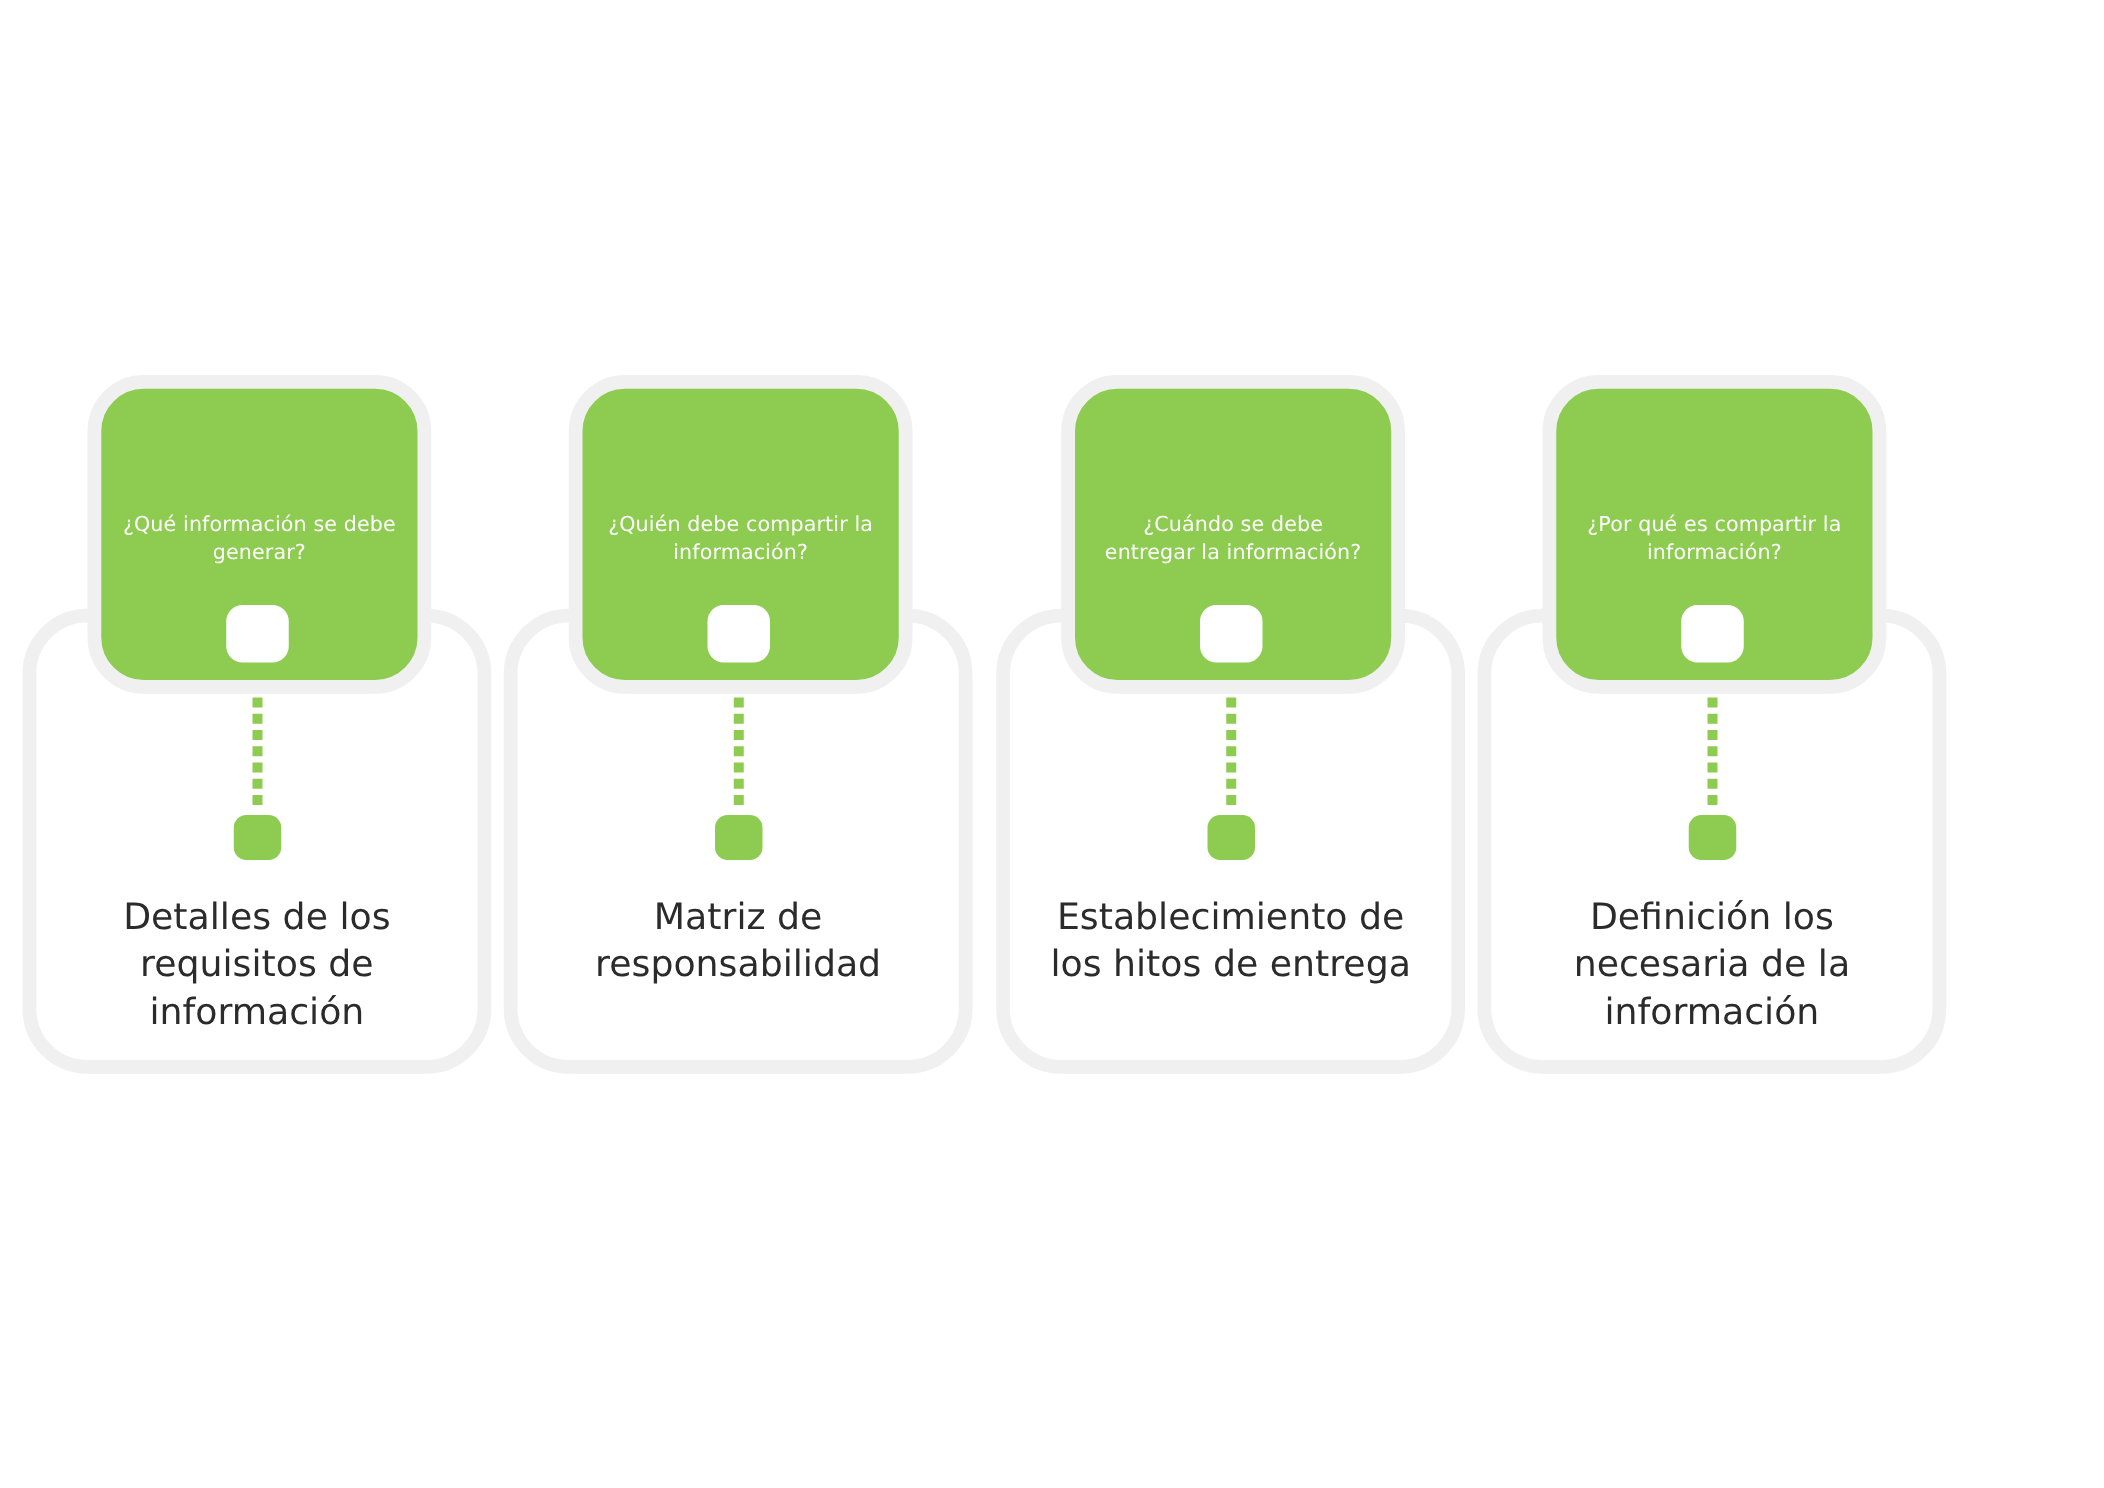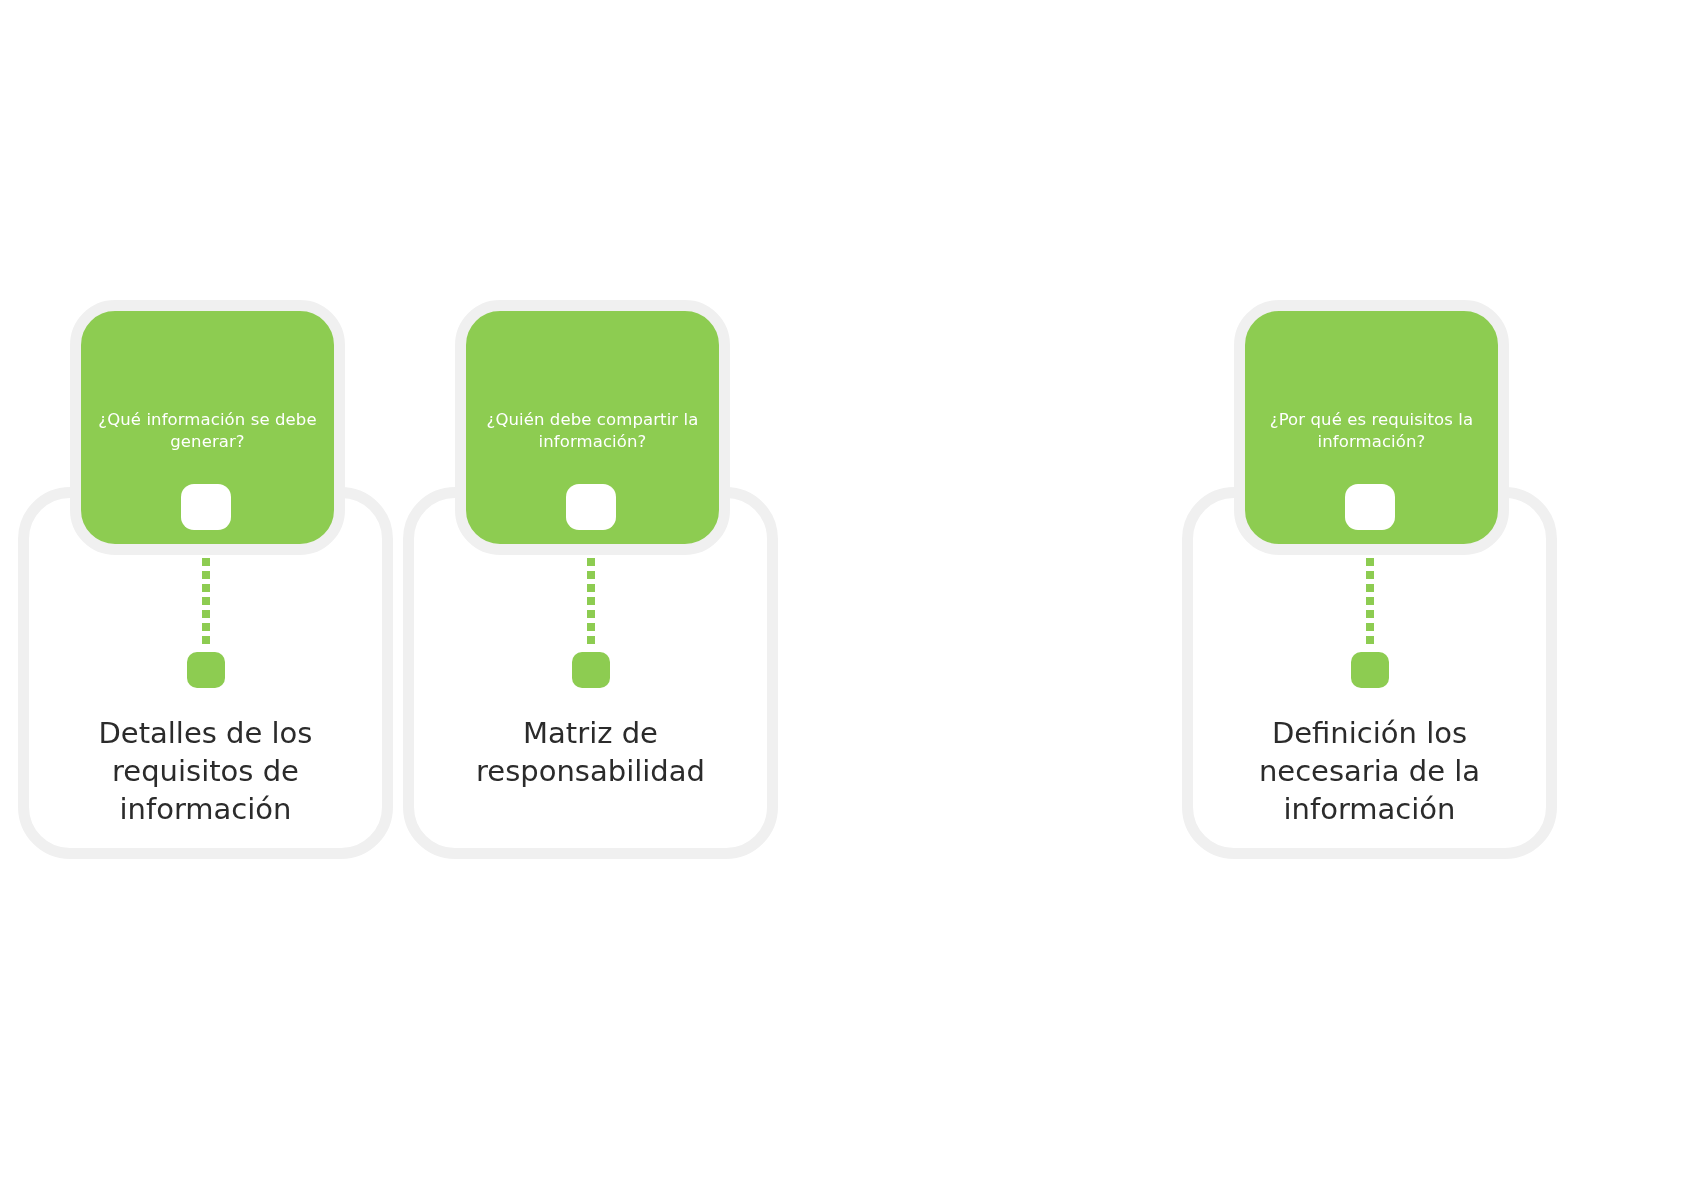--- a/index.html
+++ b/index.html
@@ -179,26 +179,48 @@
         <i></i>
         <i></i>
         <i></i>
     </div>
 
     <div class="endpoint"></div>
 
     <div class="caption">Matriz de responsabilidad</div>
   </div>
 
+  <div class="column col-2">
+    <div class="outer-panel"></div>
+
+    <div class="header-card">
+      <div class="header-text">¿Cuándo se debe entregar la información?</div>
+    </div>
+    <div class="notch"></div>
+
+    <div class="dotted">
+      <i></i>
+        <i></i>
+        <i></i>
+        <i></i>
+        <i></i>
+        <i></i>
+        <i></i>
+    </div>
+
+    <div class="endpoint"></div>
+
+    <div class="caption">Establecimiento de los hitos de entrega</div>
+  </div>
 
   <div class="column col-3">
     <div class="outer-panel"></div>
 
     <div class="header-card">
-      <div class="header-text">¿Por qué es requisitos la información?</div>
+      <div class="header-text">¿Por qué es compartir la información?</div>
     </div>
     <div class="notch"></div>
 
     <div class="dotted">
       <i></i>
         <i></i>
         <i></i>
         <i></i>
         <i></i>
         <i></i>

